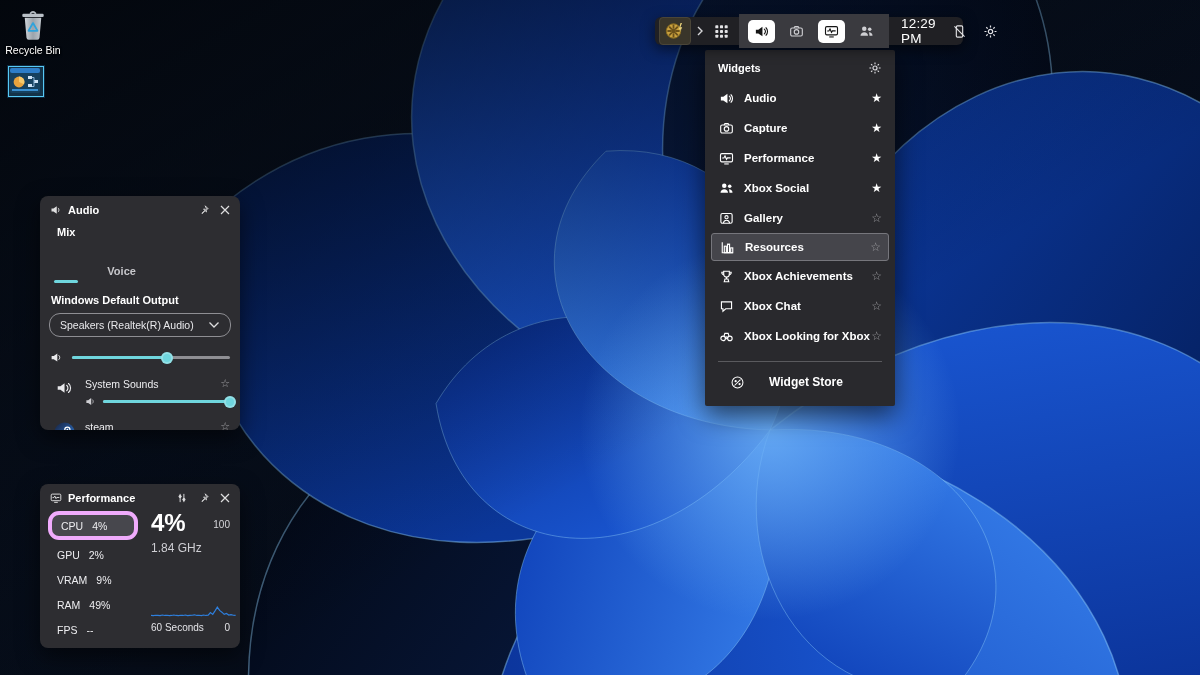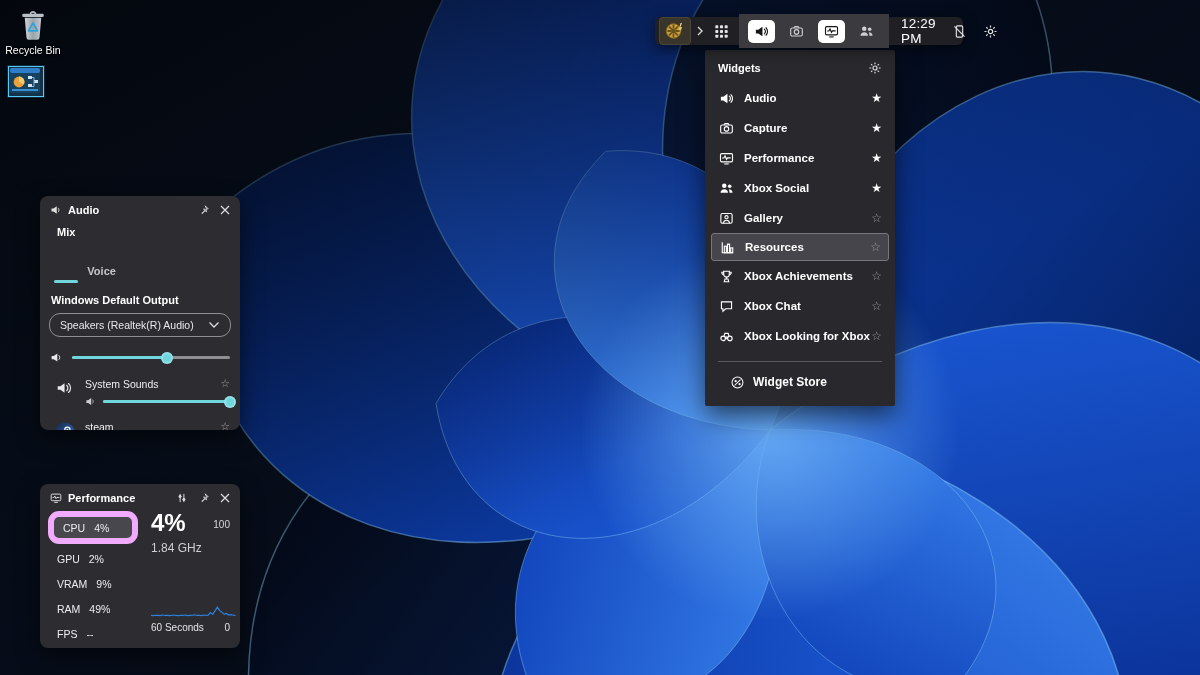--- a/index.html
+++ b/index.html
@@ -40,33 +40,33 @@
   .wm-gear{margin-left:auto;display:flex;}
   .wm-item{height:30px;display:flex;align-items:center;padding:0 13px;cursor:default;}
   .wm-item .ic{width:17px;display:flex;justify-content:center;}
   .wm-item .lb{font-size:11.5px;font-weight:700;color:#fff;margin-left:9px;}
   .wm-item .star{margin-left:auto;font-size:12px;}
   .star.filled{color:#fff;}
   .star.hollow{color:#9a9a9e;}
   .wm-item.hl{background:#45454b;border:1px solid #76767c;border-radius:3px;
               margin:0 6px;padding:0 7px;height:26px;}
   .wm-divider{height:1px;background:#5a5a5e;margin:10px 13px 2px;}
-  .wm-store{height:36px;display:flex;align-items:center;gap:8px;padding-left:25px;}
+  .wm-store{height:36px;display:flex;align-items:center;gap:24px;padding-left:25px;}
   .wm-store .lb{font-size:12px;font-weight:700;color:#fff;}
 
   
   .panel{position:absolute;background:#2d2d31;border-radius:8px;z-index:3;
          box-shadow:0 8px 22px rgba(0,0,0,.55);}
   .p-header{display:flex;align-items:center;gap:6px;padding:8px 10px 4px;}
   .p-title{font-size:11px;font-weight:700;color:#fff;}
   .p-actions{margin-left:auto;display:flex;align-items:center;gap:10px;}
 
   
   #audio-widget{left:40px;top:196px;width:200px;height:234px;overflow:hidden;}
-  .aw-tabs{display:flex;gap:12px;padding:6px 0 0 17px;}
+  .aw-tabs{display:flex;gap:32px;padding:6px 0 0 17px;}
   .tab{font-size:11px;font-weight:700;padding-bottom:6px;position:relative;}
   .tab.active{color:#fff;}
   .tab.inactive{color:#c7c7cb;margin-top:39px;}
   .tab.active::after{content:'';position:absolute;left:-3px;right:-3px;bottom:0;height:3px;
                      background:#6fd6de;border-radius:2px;}
   .aw-out-label{font-size:11px;font-weight:700;color:#fff;padding:11px 11px 0;}
   .aw-select{margin:7px 9px 0;height:22px;border:1px solid #8e8e93;border-radius:11px;
              display:flex;align-items:center;padding:0 10px;}
   .aw-select .val{font-size:10.5px;color:#e8e8eb;}
   .aw-select .chev{margin-left:auto;display:flex;}
@@ -82,21 +82,21 @@
   .mx-name{font-size:10.5px;color:#ededf0;}
   .mx-star{margin-left:auto;font-size:11px;color:#9a9a9e;}
   .mx-slider-row{display:flex;align-items:center;gap:7px;margin-top:6px;}
 
   
   #performance-widget{left:40px;top:484px;width:200px;height:164px;overflow:hidden;}
   .pf-body{display:flex;padding:3px 10px 0 8px;}
   .pf-metrics{width:90px;display:flex;flex-direction:column;gap:4px;}
   .metric{height:21px;display:flex;align-items:center;gap:9px;padding:0 9px;font-size:10.5px;color:#ededf0;}
   .metric .mv{color:#ededf0;}
-  .metric.selected{background:#47474d;border:6px solid #f0abfc;border-radius:11px;}
+  .metric.selected{background:#47474d;border:4px solid #f0abfc;border-radius:11px;}
   .pf-right{flex:1;position:relative;padding-left:13px;height:126px;}
   .pf-bigrow{display:flex;align-items:flex-start;}
   .pf-big{font-size:24px;font-weight:800;color:#fff;line-height:1;}
   .pf-ymax{margin-left:auto;font-size:10px;color:#d6d6da;padding-top:8px;}
   .pf-freq{font-size:12px;color:#cfcfd4;margin-top:6px;}
   .pf-graph{position:absolute;left:13px;right:0;bottom:20px;height:22px;}
   .pf-axis{position:absolute;left:13px;right:0;bottom:4px;display:flex;font-size:10px;color:#e3e3e7;}
   .pf-ymin{margin-left:auto;}
 </style>
 </head>

